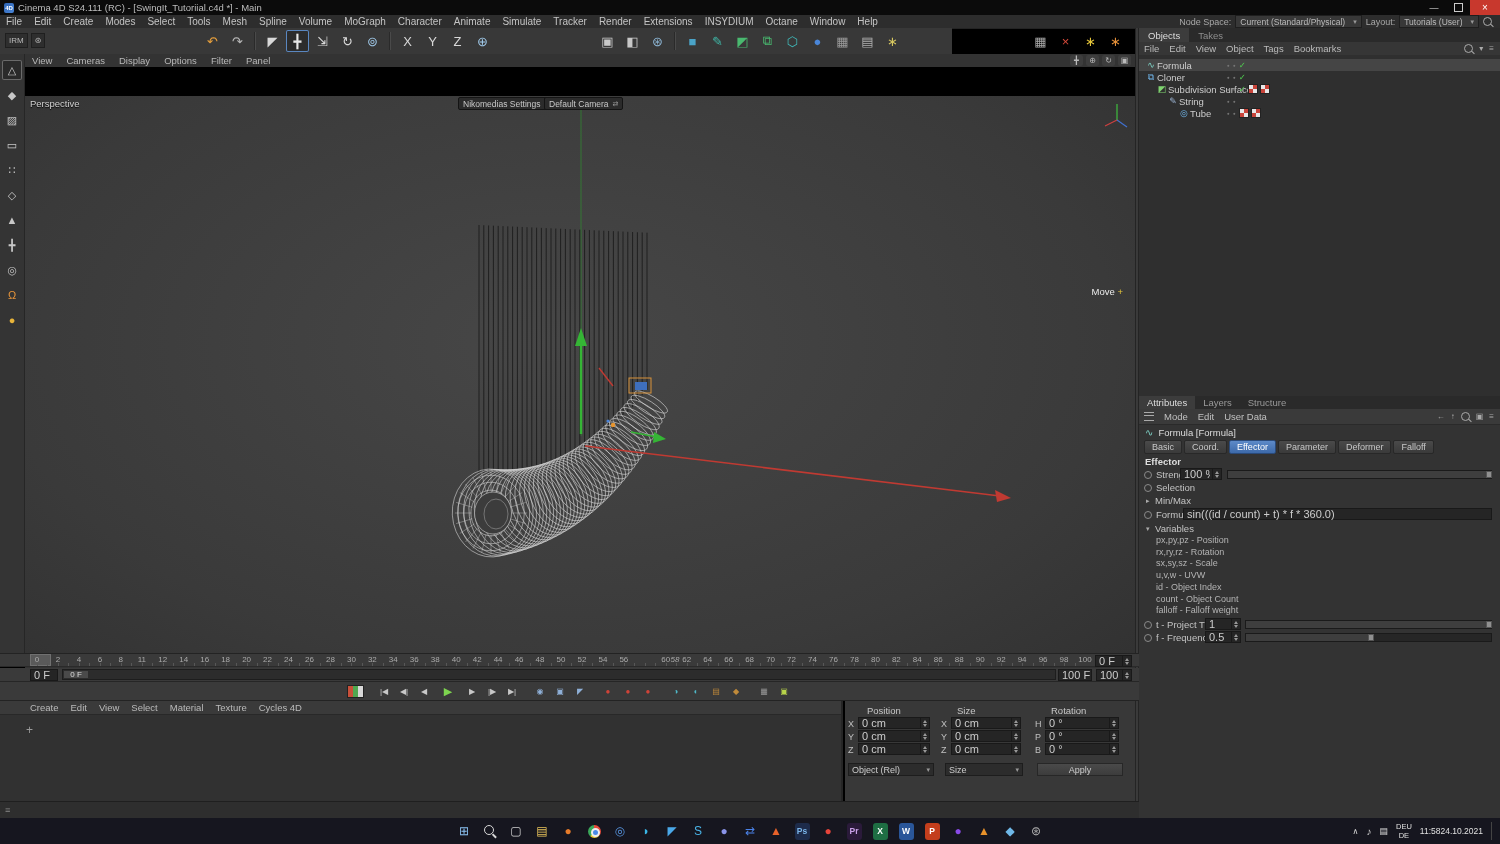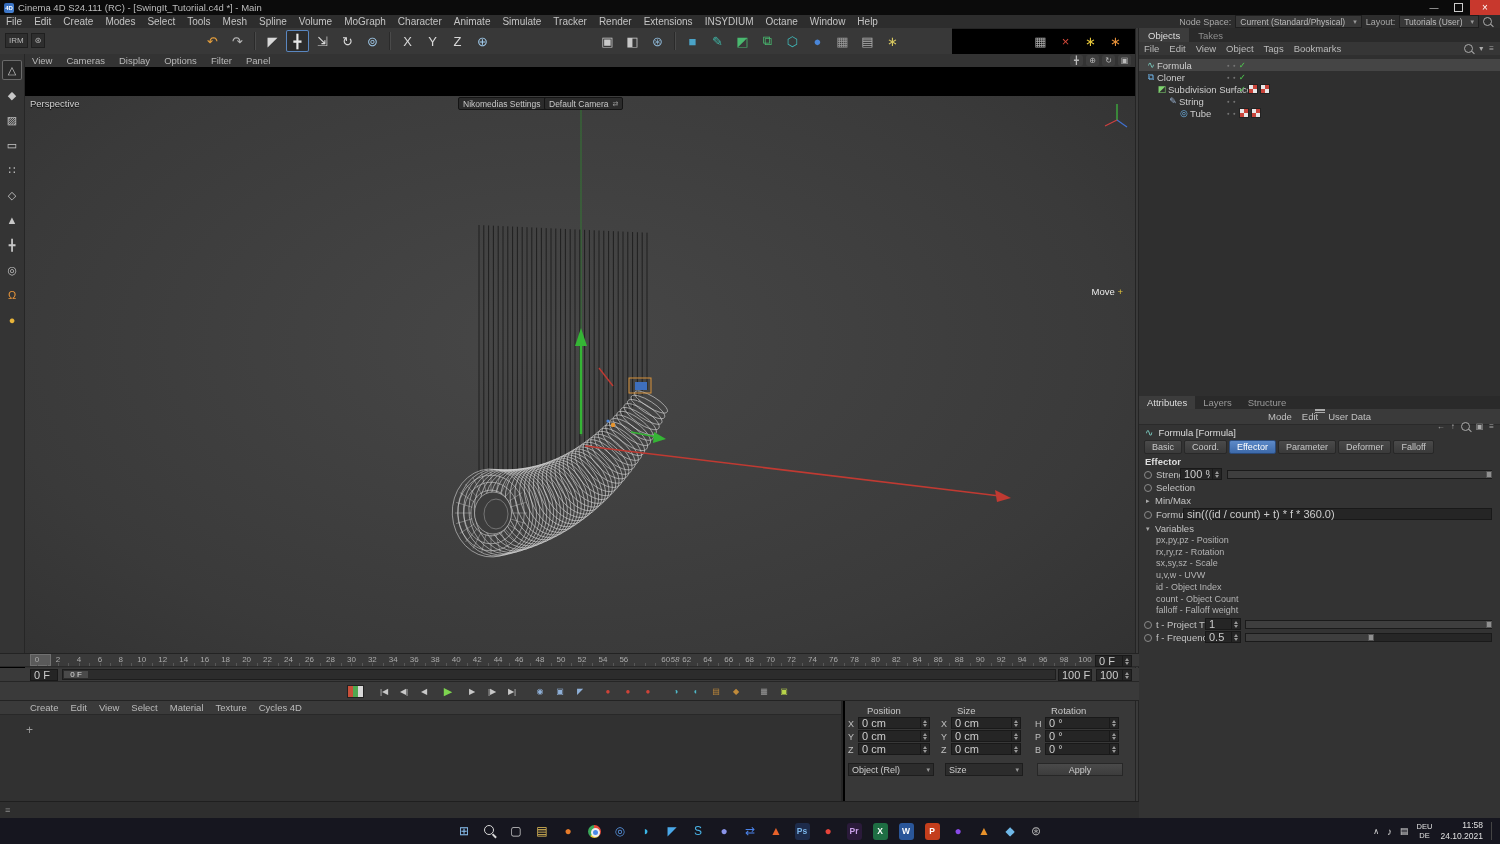--- a/index.html
+++ b/index.html
@@ -87,21 +87,21 @@
   .tdots{color:#777;font-size:4.5px;letter-spacing:1px;}
   .tcheck{color:#4fc84f;font-size:8.5px;}
   .ttag{width:8px;height:8px;border:1px solid #222;
         background:conic-gradient(#c8443a 0 25%,#e8e8e8 0 50%,#c8443a 0 75%,#e8e8e8 0);}
 
   .attrs{position:absolute;top:368px;left:0;right:0;bottom:0;background:#333;}
   .attrtabs{position:absolute;top:0;left:0;right:0;height:13px;background:#2a2a2a;display:flex;font-size:9.5px;color:#999;}
   .attrtab{padding:0 8px;display:flex;align-items:center;}
   .attrtab.active{background:#3c3c3c;color:#ddd;}
   .moderow{position:absolute;top:13px;left:0;right:0;height:15px;background:#3a3a3a;display:flex;
-           align-items:center;font-size:9.5px;color:#c0c0c0;border-bottom:1px solid #2a2a2a;flex-direction:column;}
+           align-items:center;font-size:9.5px;color:#c0c0c0;border-bottom:1px solid #2a2a2a;}
   .burger{width:10px;height:7px;border-top:1px solid #aaa;border-bottom:1px solid #aaa;position:relative;margin:0 5px;}
   .burger::after{content:"";position:absolute;left:0;right:0;top:2px;height:1px;background:#aaa;}
   .moderow .mi{padding:0 5px;}
   .attrtitle{position:absolute;top:31px;left:6px;font-size:9.5px;color:#ddd;display:flex;gap:5px;align-items:center;}
   .wave{color:#7fd4c8;font-size:10px;}
   #attr-tabs{position:absolute;top:44px;left:5px;display:flex;gap:2px;}
   .atab{height:12px;padding:0 7px;background:linear-gradient(#4a4a4a,#3a3a3a);border:1px solid #282828;
         border-radius:2px;font-size:9px;color:#c8c8c8;display:flex;align-items:center;}
   .atab.active{background:linear-gradient(#5d8ac8,#3d6aaa);border-color:#2a4a7a;color:#fff;}
   .asec{position:absolute;top:60px;left:6px;font-size:9.5px;font-weight:bold;color:#ddd;}
@@ -170,21 +170,21 @@
   .ti{width:24px;height:24px;display:flex;align-items:center;justify-content:center;font-size:12px;border-radius:3px;position:relative;}
   .tilebox{width:15px;height:17px;border-radius:3px;font-size:8.5px;font-weight:bold;display:flex;align-items:center;justify-content:center;}
   .chromeball::before{content:"";position:absolute;width:13px;height:13px;left:5.5px;top:5.5px;border-radius:50%;
       background:conic-gradient(#e84a3a 0 130deg,#e8c83a 130deg 220deg,#3aa85a 220deg 360deg);}
   .chromeball::after{content:"";position:absolute;width:5px;height:5px;left:8.5px;top:8.5px;border-radius:50%;
       background:#4a8ae8;border:2px solid #eee;}
   .magbig::before{content:"";position:absolute;width:8px;height:8px;left:6px;top:6px;border:1.5px solid #d8d8d8;border-radius:50%;}
   .magbig::after{content:"";position:absolute;width:5px;height:1.5px;left:14px;top:16px;background:#d8d8d8;transform:rotate(45deg);}
   .tray{position:absolute;right:6px;top:0;display:flex;align-items:center;gap:8px;height:100%;color:#d8d8d8;font-size:10px;}
   .lang{display:flex;flex-direction:column;align-items:center;font-size:7.5px;line-height:1.25;color:#e0e0e0;}
-  .clock{display:flex;flex-direction:column;align-items:flex-end;font-size:8.5px;line-height:1.25;color:#e0e0e0;}
+  .clock{display:flex;flex-direction:row;align-items:flex-end;font-size:8.5px;line-height:1.25;color:#e0e0e0;}
   .edgebar{width:2px;height:18px;border-left:1px solid #444;}
 </style>
 </head>
 <body>
 
 <div class="titlebar">
   <span class="app-ico">4D</span>
   <span>Cinema 4D S24.111 (RC) - [SwingIt_Tutoriial.c4d *] - Main</span>
   <div class="winbtns">
     <span class="winbtn">—</span>
@@ -704,21 +704,21 @@
   <span class="minor"></span>
   <span class="fld" style="left:1095px;top:1px;width:37px;">
     <span class="v">0 F</span>
       <span class="spin"></span>
   </span>
 <span class="tick" style="left: 37px;">0</span>
     <span class="tick" style="left: 57.96px;">2</span>
     <span class="tick" style="left: 78.92px;">4</span>
     <span class="tick" style="left: 99.88px;">6</span>
     <span class="tick" style="left: 120.84px;">8</span>
-    <span class="tick" style="left: 141.8px;">10</span>
+    <span class="tick" style="left: 141.8px;">11</span>
     <span class="tick" style="left: 162.76px;">12</span>
     <span class="tick" style="left: 183.72px;">14</span>
     <span class="tick" style="left: 204.68px;">16</span>
     <span class="tick" style="left: 225.64px;">18</span>
     <span class="tick" style="left: 246.6px;">20</span>
     <span class="tick" style="left: 267.56px;">22</span>
     <span class="tick" style="left: 288.52px;">24</span>
     <span class="tick" style="left: 309.48px;">26</span>
     <span class="tick" style="left: 330.44px;">28</span>
     <span class="tick" style="left: 351.4px;">30</span>

